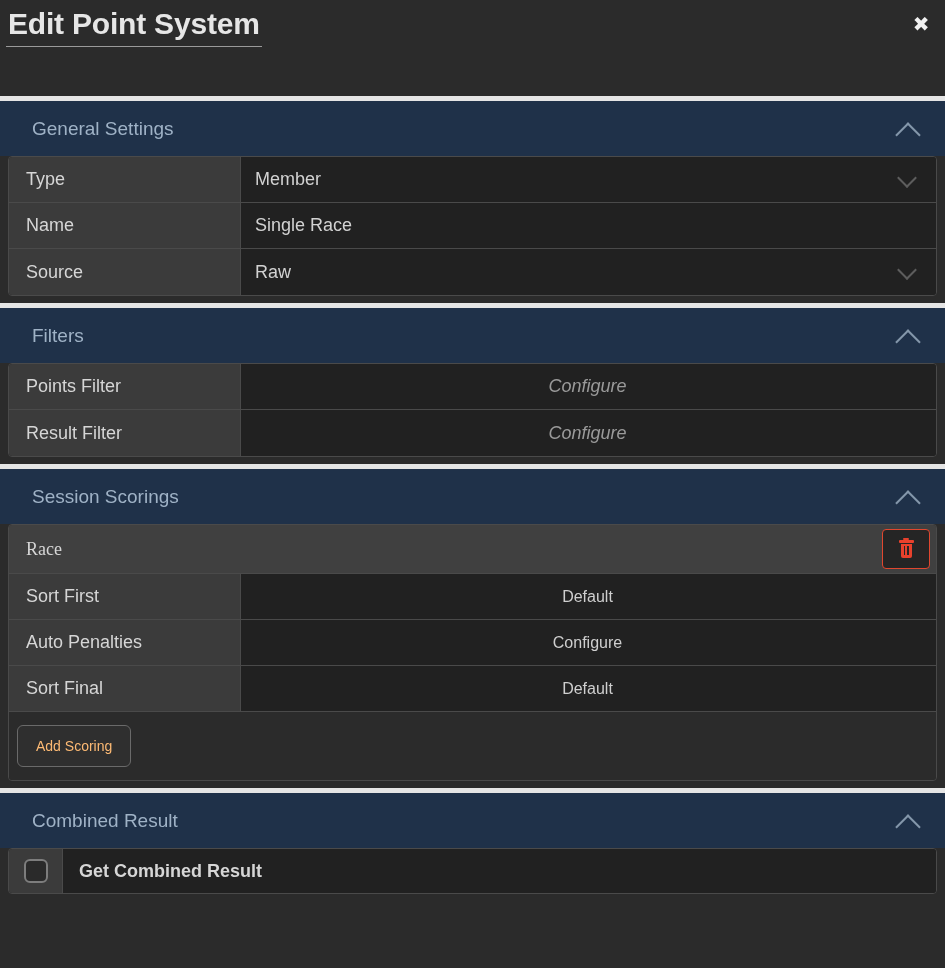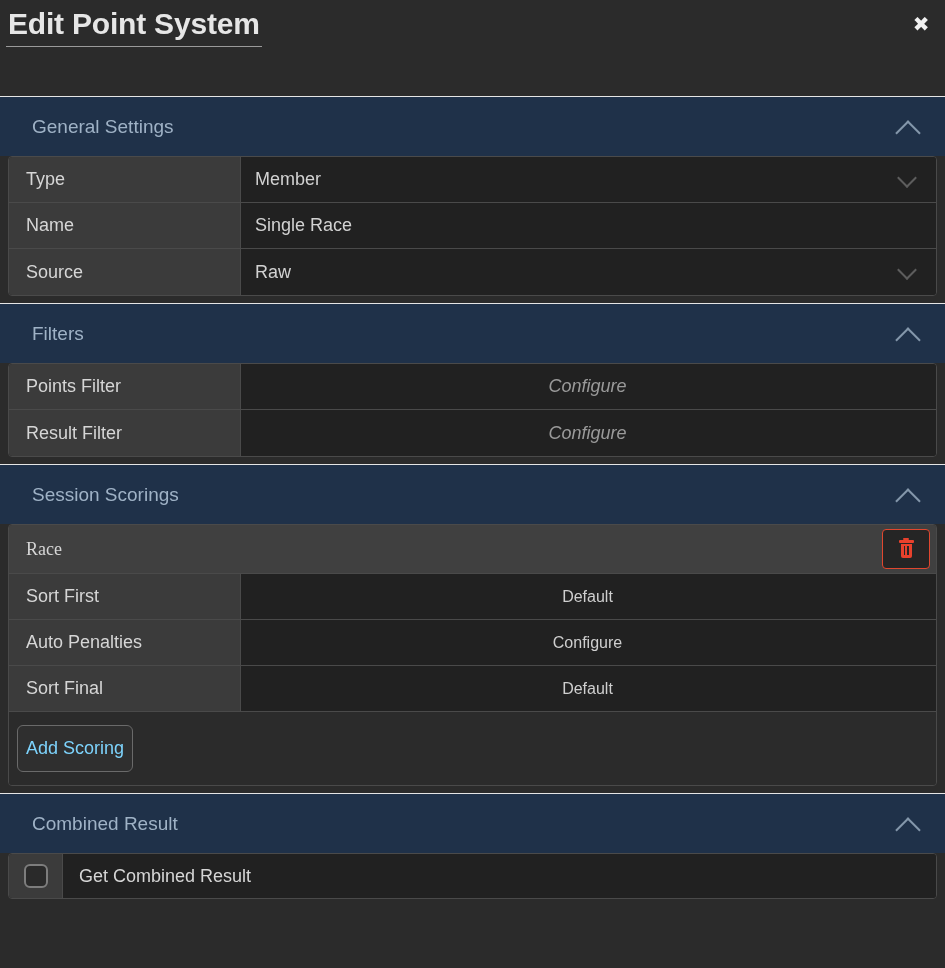--- a/index.html
+++ b/index.html
@@ -43,21 +43,21 @@
   }
 
   
   .section-header {
     background: #1f3149;
     height: 60px;
     display: flex;
     align-items: center;
     justify-content: space-between;
     padding: 0 20px 0 32px;
-    border-top: 1px solid #e5e5e5;
+    border-top: 5px solid #e5e5e5;
     cursor: pointer;
   }
   .section-header .sh-title {
     font-size: 19px;
     color: #9fb2c6;
   }
   .chev-up {
     width: 30px; height: 18px;
     position: relative;
   }
@@ -196,24 +196,24 @@
   .scoring-rows .cell-label { border-right: 1px solid #4a4a4a; }
 
   .add-wrap {
     background: #2b2b2b;
     padding: 13px 0 13px 8px;
   }
   .add-btn {
     border: 1px solid #6a6a6a;
     border-radius: 6px;
     background: #2f2f2f;
-    color: #7dd3fc;
-    font-size: 18px;
+    color: #fdba74;
+    font-size: 14px;
     font-family: "Liberation Sans", sans-serif;
-    padding: 12px 8px;
+    padding: 12px 18px;
     cursor: pointer;
   }
 
   
   .combined-wrap {
     padding: 0 8px 0 8px;
     background: #2b2b2b;
   }
   .combined-row {
     display: flex;
@@ -238,20 +238,21 @@
     border-radius: 6px;
     background: #2a2a2a;
   }
   .combined-label {
     flex: 1 1 auto;
     display: flex; align-items: center;
     padding-left: 16px;
     font-size: 18px;
     color: #d6d6d6;
     background: #212121;
+    font-weight: bold;
   }
 </style>
 </head>
 <body>
 
 <div class="titlebar">
   <span class="title">Edit Point System</span>
   <button class="close-btn">✖</button>
 </div>
 

